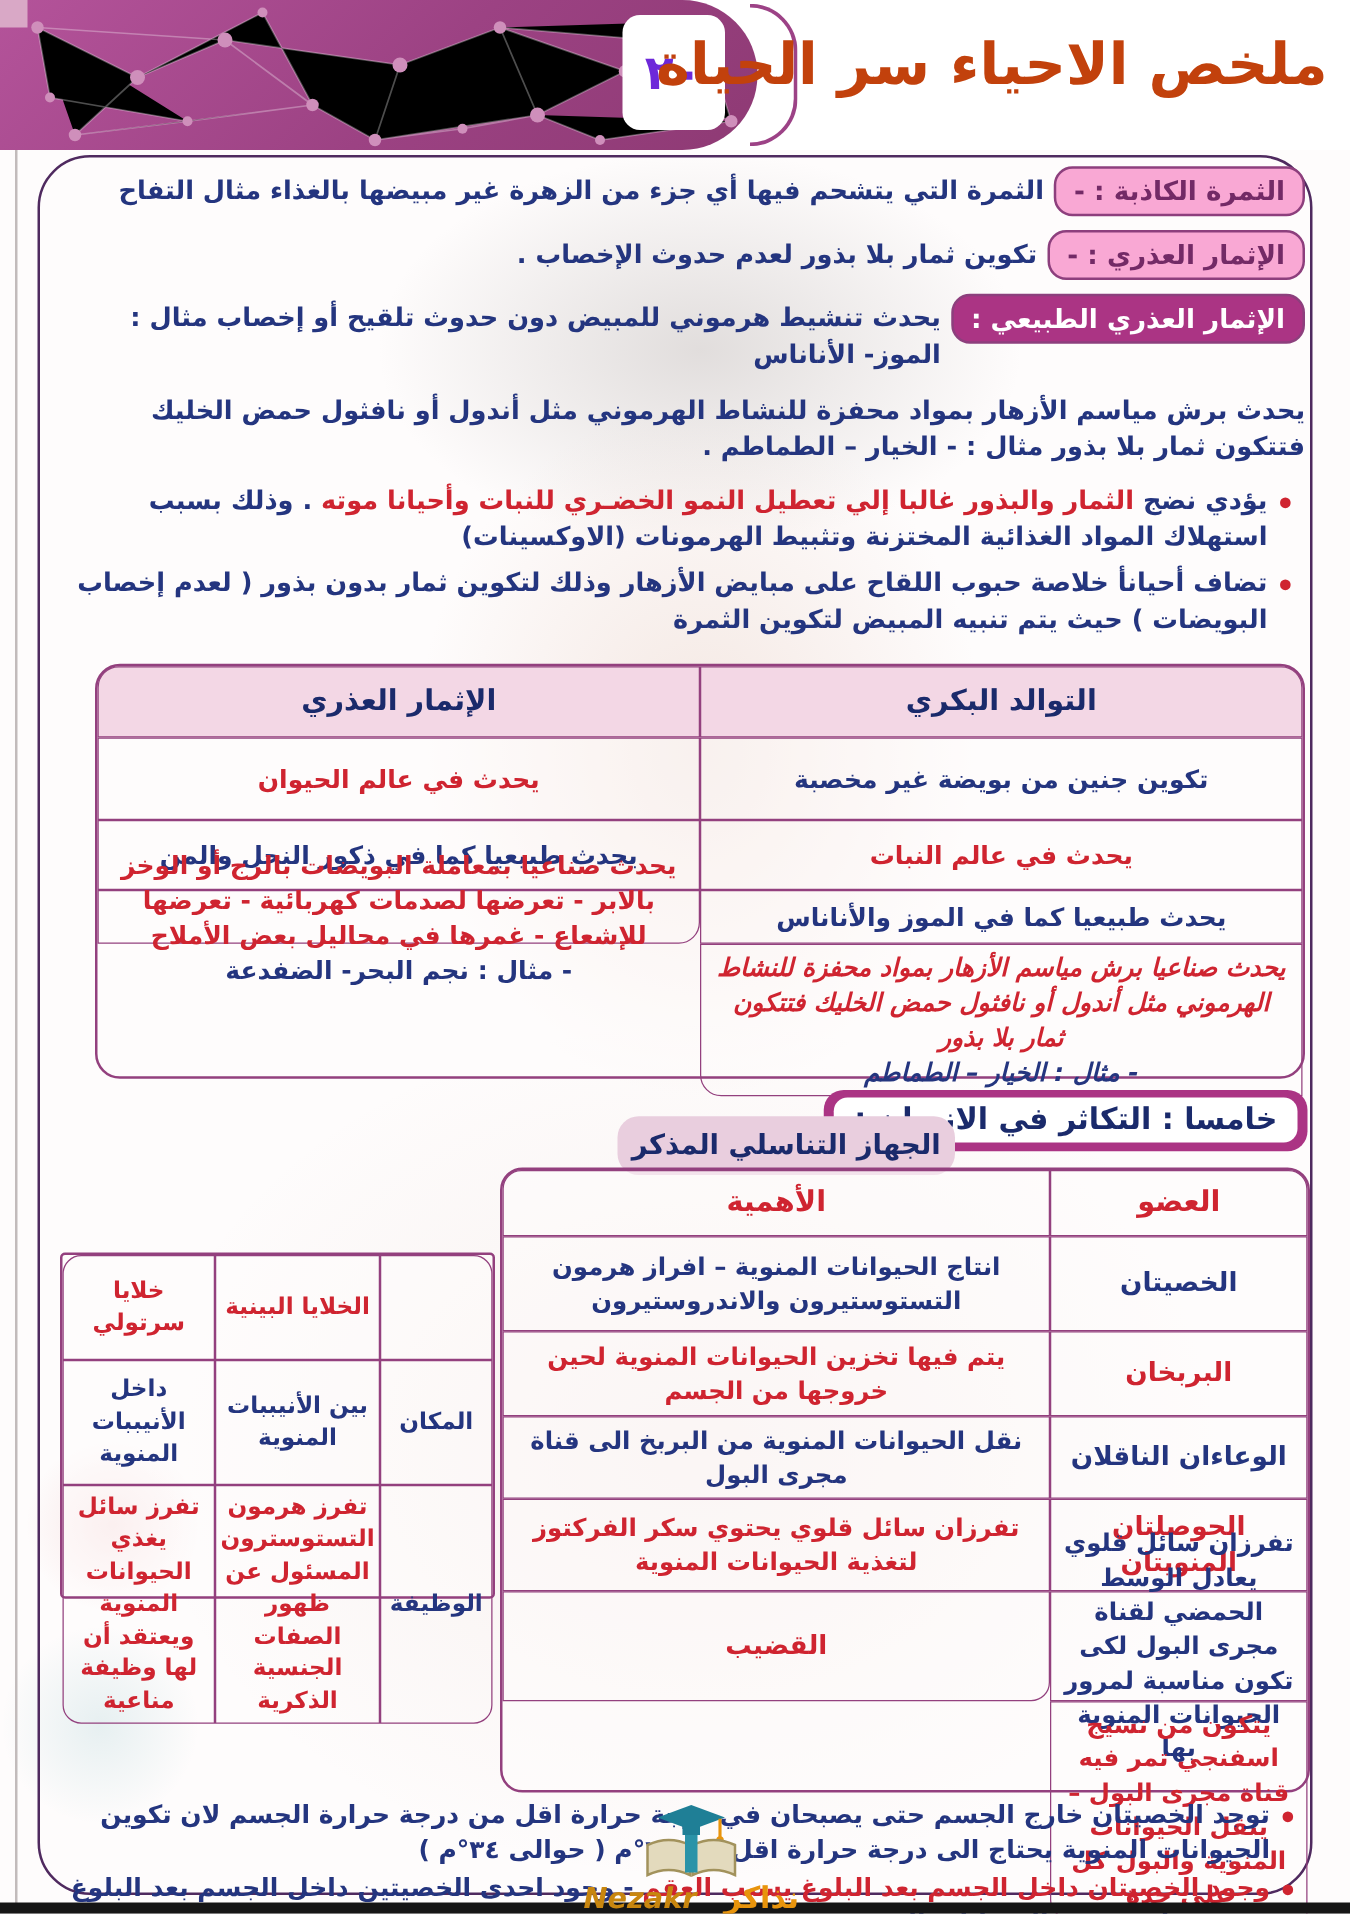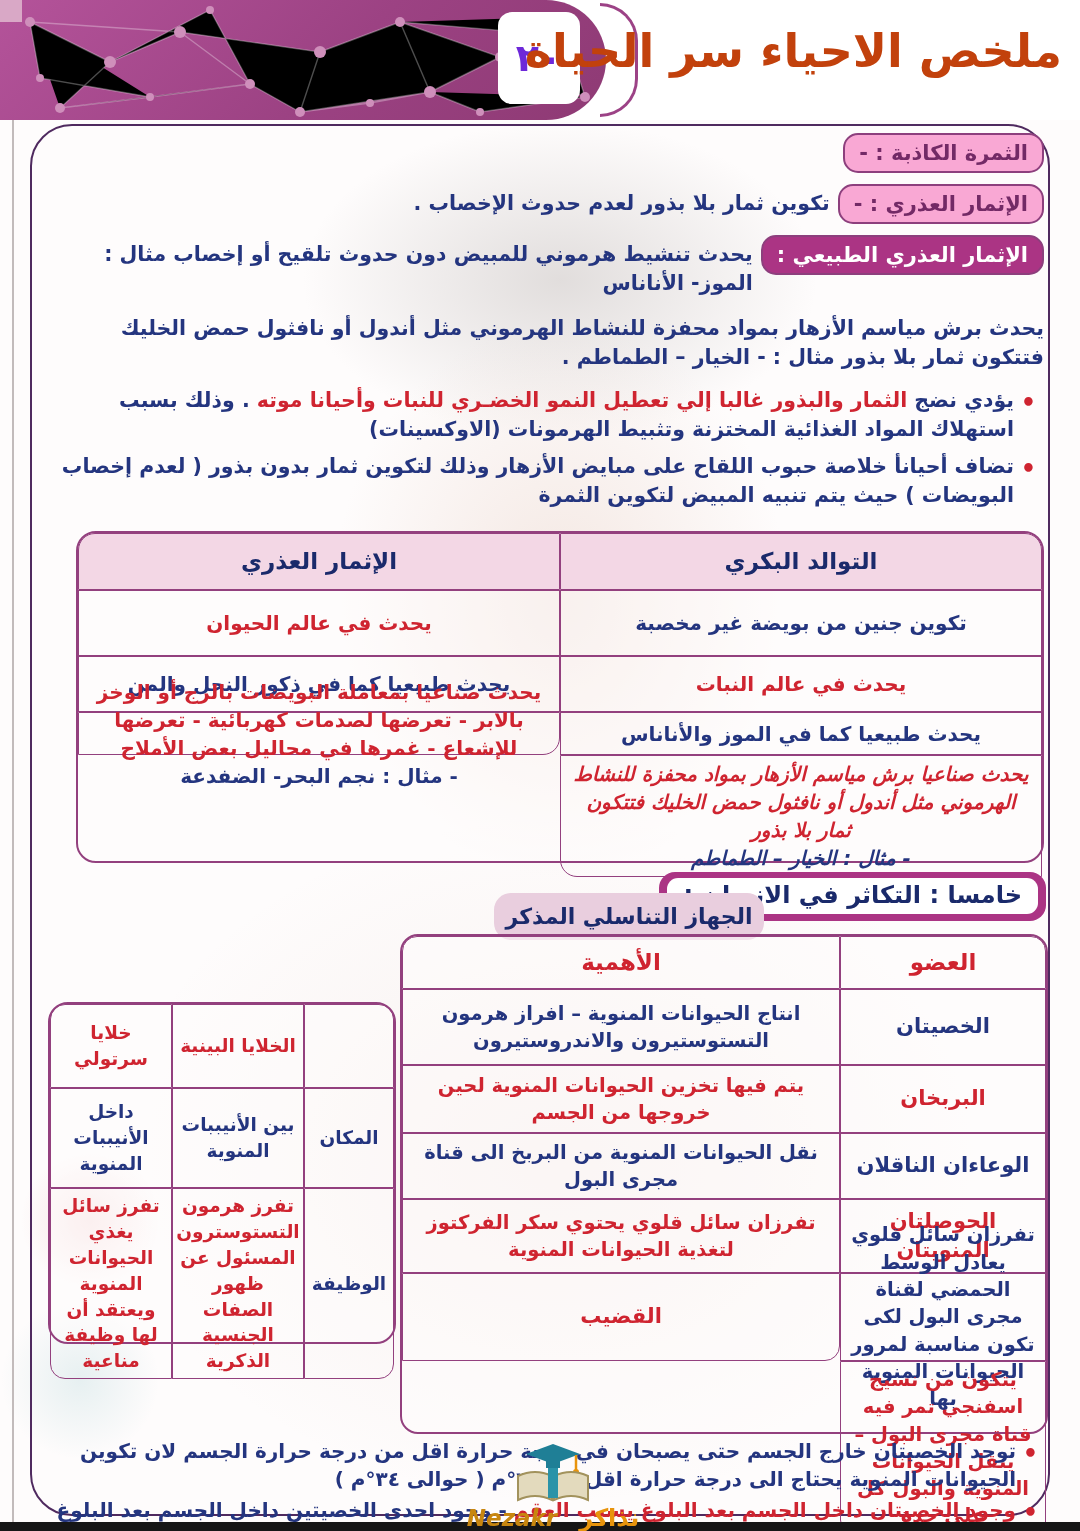--- a/index.html
+++ b/index.html
@@ -83,22 +83,22 @@
       grid-template-rows:53px 76px 68px 66px 74px 88px auto;border-radius:18px;}
   .t2 .hcell{color:var(--red);font-size:23px;}
   .t2 .organ{font-size:21px;}
   .t2 .imp{font-size:19.5px;}
   .t2 .gcell:nth-child(1){border-top-right-radius:15px;}
   .t2 .gcell:nth-child(2){border-top-left-radius:15px;}
   .t2 .gcell:nth-last-child(2){border-bottom-right-radius:15px;}
   .t2 .gcell:nth-last-child(1){border-bottom-left-radius:15px;}
 
   
-  .t3{left:48px;top:1002px;width:348px;height:342px;grid-template-columns:90px 132px 1fr;
-      grid-template-rows:84px 100px auto;border-radius:20px;}
+  .t3{left:48px;top:1002px;width:348px;height:277px;grid-template-columns:90px 132px 1fr;
+      grid-template-rows:84px 100px auto;border-radius:4px;}
   .t3 .gcell{font-size:18.5px;padding:4px 6px;}
   .t3 .gcell:nth-child(1){border-top-right-radius:15px;}
   .t3 .gcell:nth-child(3){border-top-left-radius:15px;}
   .t3 .gcell:nth-last-child(3){border-bottom-right-radius:15px;}
   .t3 .gcell:nth-last-child(1){border-bottom-left-radius:15px;}
 
   
   .footnotes{position:absolute;right:42px;left:42px;top:1438px;list-style:none;}
   .footnotes .note{font-size:20px;margin-bottom:4px;line-height:1.38;}
 
@@ -154,20 +154,21 @@
     </div>
     <h1 class="banner-title">ملخص الاحياء سر الحياة</h1>
   </header>
   <div class="corner-square"></div>
 
   <div class="outer-border"></div>
 
   <section class="defs" id="defs">
       <div class="def-row">
         <div class="def-label outline">الثمرة الكاذبة : -</div>
+        <div class="def-text"><span class="c-blue">الثمرة التي يتشحم فيها أي جزء من الزهرة غير مبيضها بالغذاء مثال التفاح</span></div>
       </div>
       <div class="def-row">
         <div class="def-label outline">الإثمار العذري : -</div>
         <div class="def-text"><span class="c-blue">تكوين ثمار بلا بذور لعدم حدوث الإخصاب .</span></div>
       </div>
       <div class="def-row">
         <div class="def-label filled">الإثمار العذري الطبيعي :</div>
         <div class="def-text"><span class="c-blue">يحدث تنشيط هرموني للمبيض دون حدوث تلقيح أو إخصاب مثال : الموز- الأناناس</span></div>
       </div>
       <div class="def-row">

